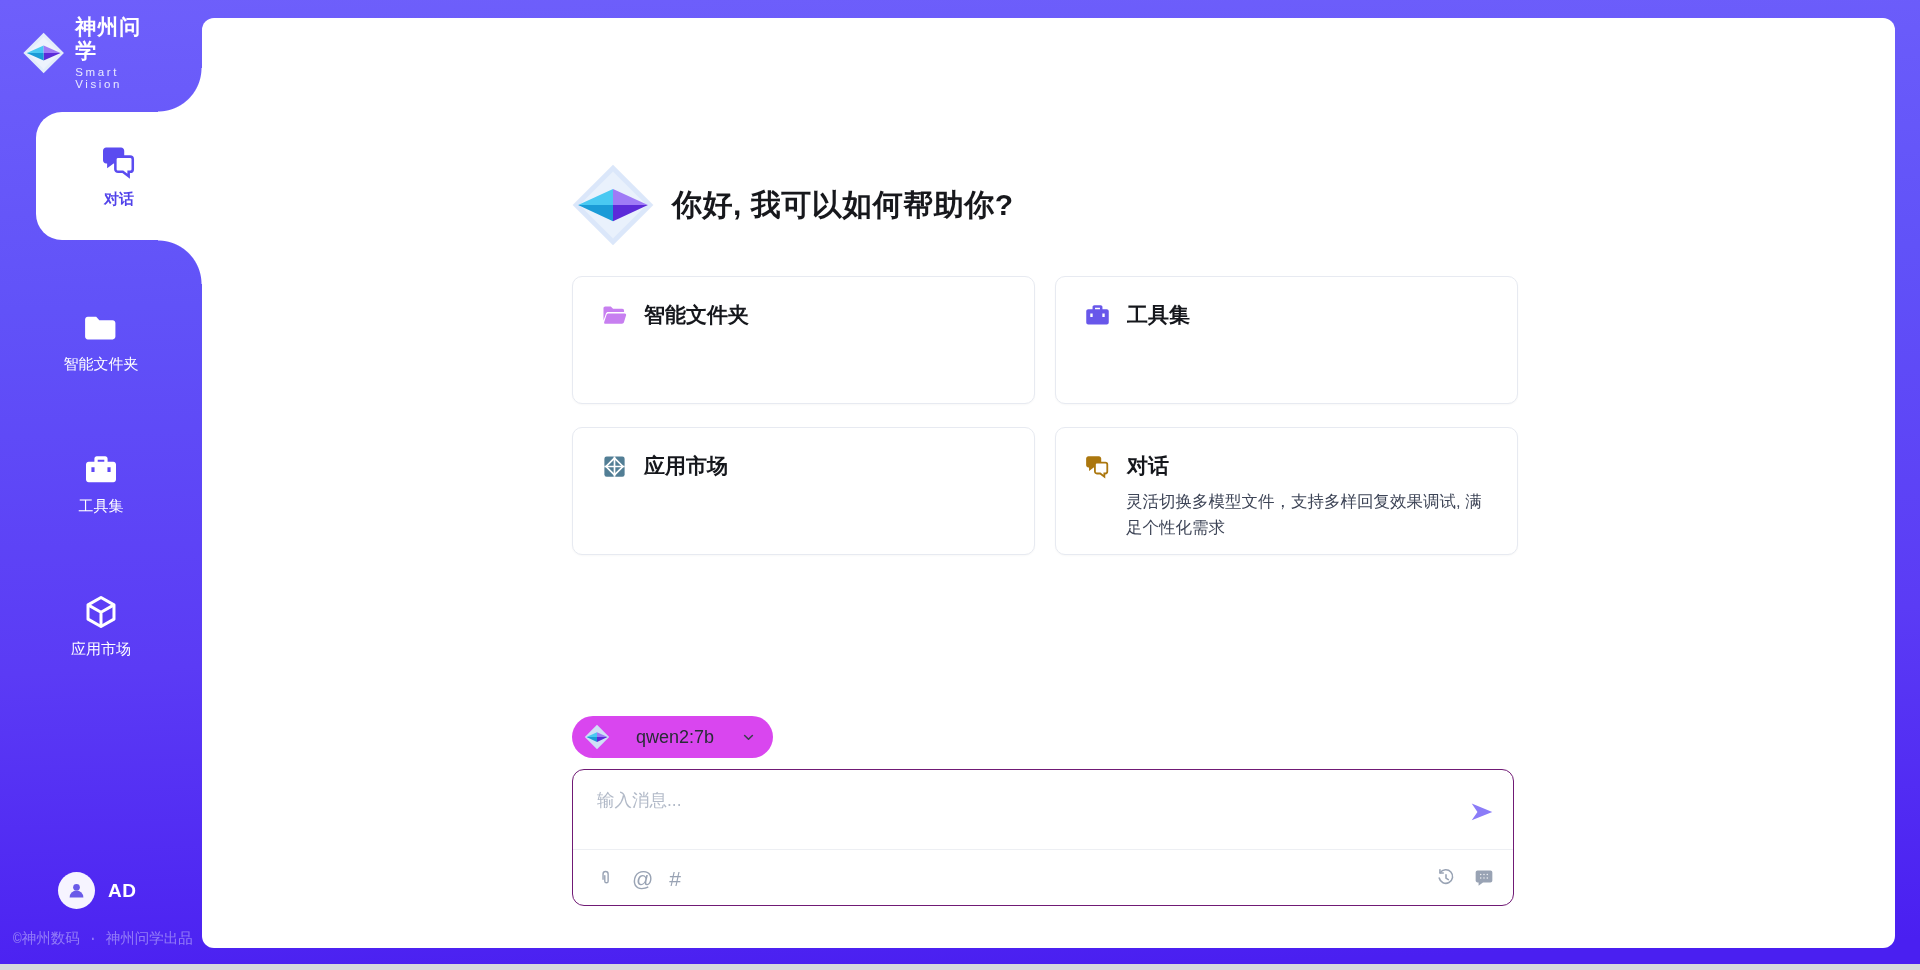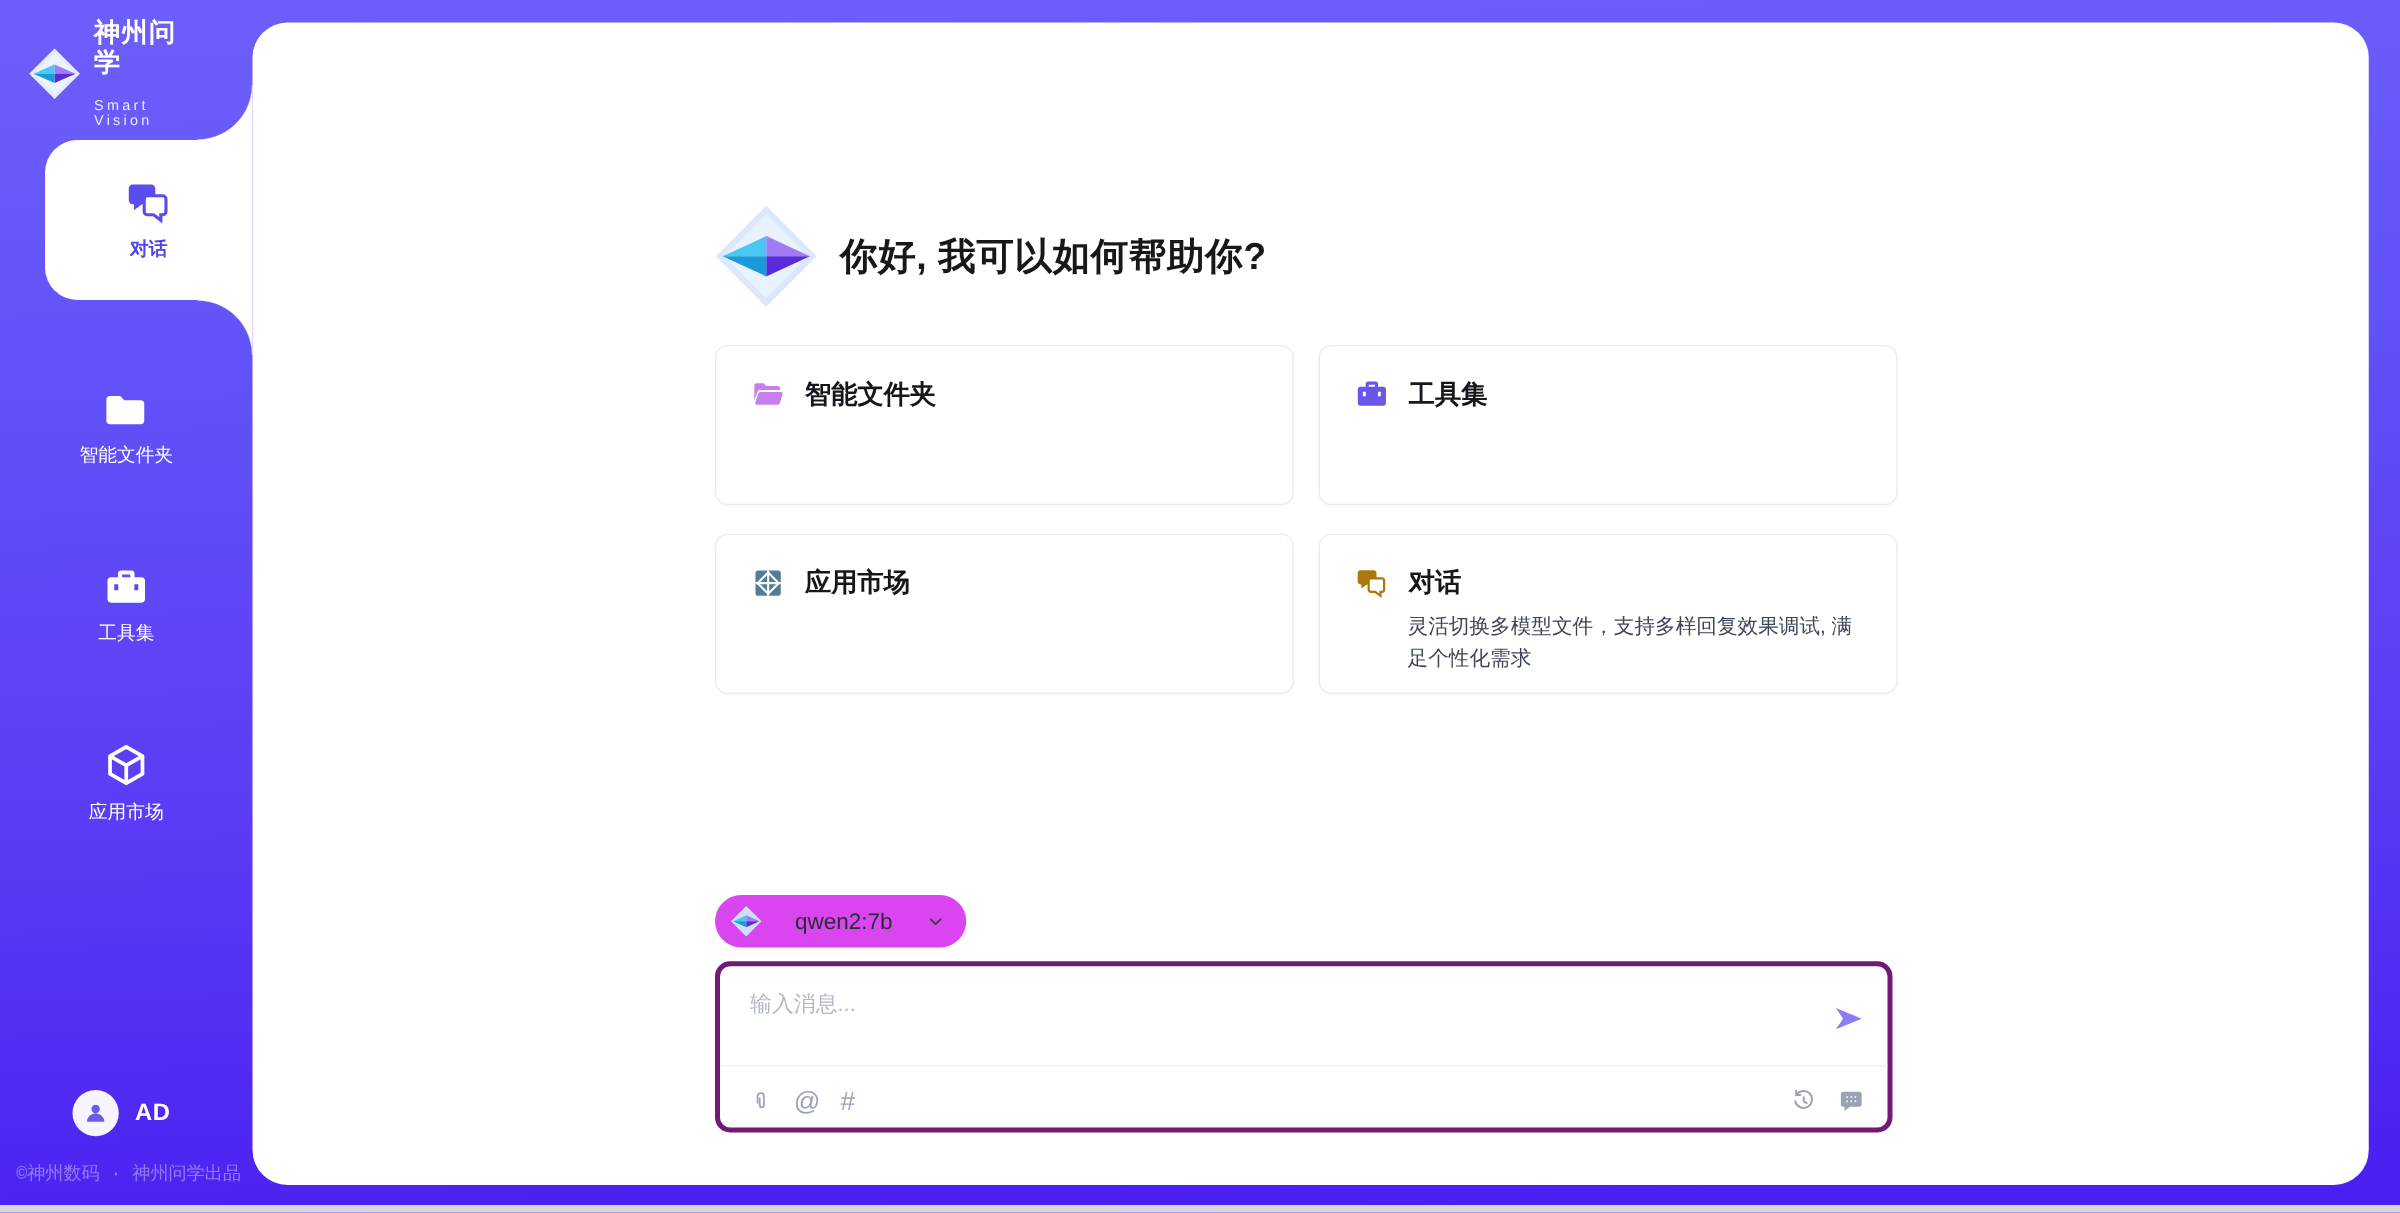--- a/index.html
+++ b/index.html
@@ -6,21 +6,21 @@
   body{
     width:1920px;height:970px;overflow:hidden;position:relative;
     font-family:"Liberation Sans","DejaVu Sans",sans-serif;
     background:linear-gradient(178deg,#6e5ffb 0%,#6152f8 30%,#5b3bf5 65%,#4a1ff1 97%);
   }
   svg{display:block;}
   
   .sidebar{position:absolute;left:0;top:0;width:162px;height:100%;}
   .brand{position:absolute;left:22px;top:15px;display:flex;align-items:center;gap:10px;}
   .brand-name{font-size:21px;font-weight:700;color:#fff;letter-spacing:1px;line-height:1.15;}
-  .brand-sub{font-size:11.5px;color:#e9eaff;letter-spacing:2.6px;margin-top:16px;}
+  .brand-sub{font-size:11.5px;color:#e9eaff;letter-spacing:2.6px;margin-top:3px;}
   .nav-item{position:absolute;left:0;width:202px;height:92px;display:flex;flex-direction:column;
     align-items:center;justify-content:center;gap:9px;color:#fff;cursor:pointer;}
   .nav-label{font-size:15px;}
   .nav-active{position:absolute;left:36px;top:112px;width:166px;height:128px;background:#fff;
     border-radius:26px 0 0 26px;display:flex;flex-direction:column;align-items:center;
     justify-content:center;gap:9px;cursor:pointer;}
   .nav-active::before{content:"";position:absolute;right:0;top:-44px;width:44px;height:44px;
     background:radial-gradient(circle 44px at 0 0,rgba(0,0,0,0) 43px,#fff 44px);}
   .nav-active::after{content:"";position:absolute;right:0;bottom:-44px;width:44px;height:44px;
     background:radial-gradient(circle 44px at 0 100%,rgba(0,0,0,0) 43px,#fff 44px);}
@@ -28,41 +28,41 @@
   .nav-active .nav-icon{color:#5b4cf0;}
   .nav-icon{color:inherit;}
   .user-row{position:absolute;left:58px;top:872px;display:flex;align-items:center;gap:13px;cursor:pointer;}
   .avatar{width:37px;height:37px;border-radius:50%;background:#f6f4ff;display:flex;
     align-items:center;justify-content:center;color:#6a5be8;}
   .user-name{color:#fff;font-size:19px;font-weight:700;letter-spacing:.5px;}
   .sidebar-footer{position:absolute;left:13px;top:929px;color:rgba(240,240,255,.42);
     font-size:14.5px;white-space:nowrap;font-family:Liberation Mono, monospace;}
   
   .panel{position:absolute;left:202px;top:18px;width:1693px;height:930px;background:#fff;
-    border-radius:28px;}
+    border-radius:12px;}
   .greeting{position:absolute;left:368px;top:143px;height:88px;display:flex;align-items:center;gap:16px;}
   .greeting-title{font-size:30px;font-weight:700;color:#17181c;letter-spacing:.5px;}
   .cards{position:absolute;left:370px;top:258px;display:grid;
     grid-template-columns:463px 463px;gap:23px 20px;}
   .card{height:128px;background:#fff;border:1px solid #e7eaf1;border-radius:10px;
     box-sizing:border-box;padding:24px 26px 0 28px;box-shadow:0 1px 2px rgba(16,24,40,.03);cursor:pointer;}
   .card-head{display:flex;align-items:center;gap:16px;margin-bottom:8px;}
   .card-title{font-size:21px;font-weight:700;color:#15171c;}
   .card-desc{margin-left:42px;font-size:16.5px;color:#3e4557;line-height:1.6;}
   .icon-folder-open{color:#c77ff0;}
   .icon-toolbox-card{color:#6857ea;}
   .icon-apps{color:#527e95;}
   .icon-chat-amber{color:#ab770e;}
   .model-pill{position:absolute;left:370px;top:698px;height:42px;padding:0 16px 0 12px;
     background:#d946ef;border-radius:21px;display:inline-flex;align-items:center;gap:26px;
     border:none;cursor:pointer;font-family:inherit;}
   .model-name{font-size:18px;color:#272c35;}
   .model-chevron{color:#3a404b;}
   .composer{position:absolute;left:370px;top:751px;width:942px;height:137px;background:#fff;
-    border:4px solid #701a75;border-radius:12px;box-sizing:border-box;}
+    border:1px solid #701a75;border-radius:12px;box-sizing:border-box;}
   .composer textarea{position:absolute;left:22px;top:16px;width:850px;height:52px;border:none;
     outline:none;resize:none;background:transparent;font-size:17.5px;color:#333;
     font-family:"Liberation Sans","DejaVu Sans",sans-serif;}
   .composer textarea::placeholder{color:#b2bac8;}
   .send-btn{position:absolute;right:18px;top:30px;color:#8b7cf8;background:none;border:none;
     padding:0;cursor:pointer;}
   .composer-divider{position:absolute;left:0;right:0;top:79px;height:1px;background:#edeff3;}
   .composer-toolbar{position:absolute;left:22px;right:18px;top:80px;height:56px;display:flex;
     align-items:center;color:#99a3b4;}
   .tool-btn{background:none;border:none;padding:0;margin-right:16px;color:#99a3b4;cursor:pointer;

